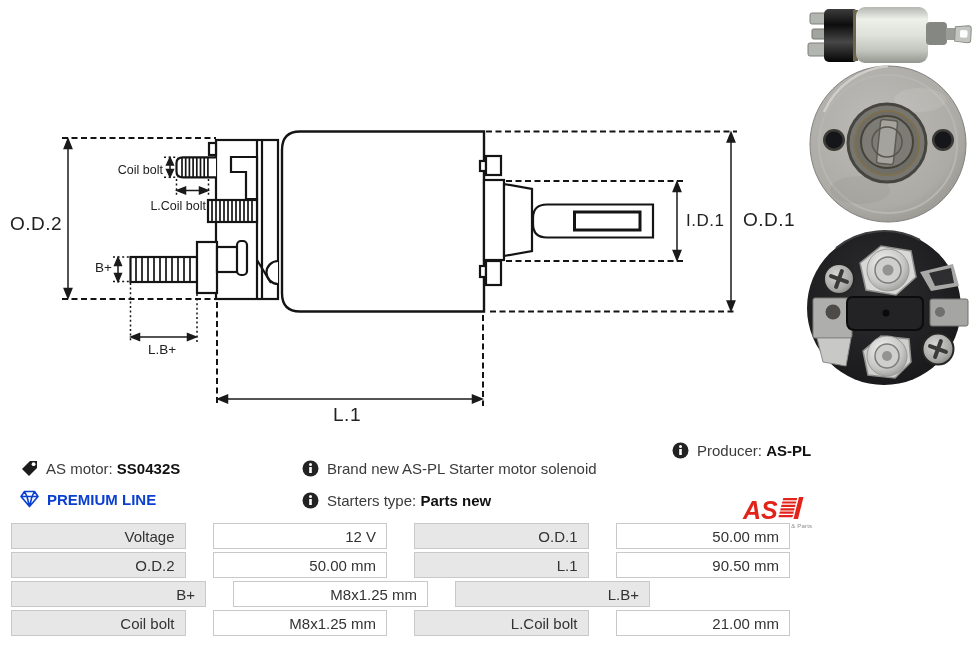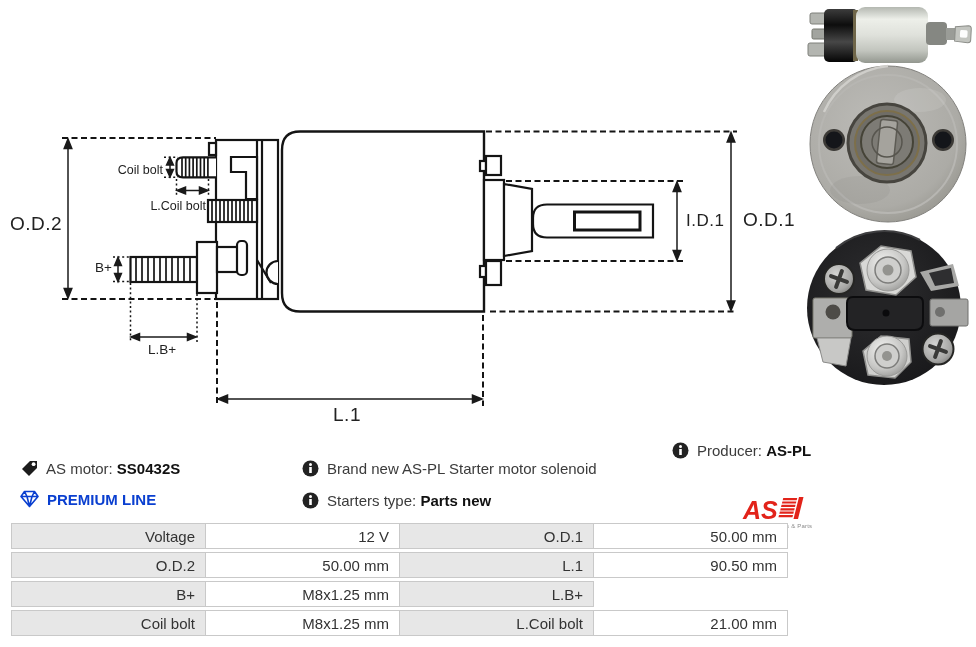--- a/index.html
+++ b/index.html
@@ -3,21 +3,21 @@
 <meta charset="utf-8">
 <style>
   html,body{margin:0;padding:0;background:#fff;}
   #page{position:relative;width:976px;height:647px;background:#fff;font-family:"Liberation Sans",sans-serif;overflow:hidden;}
   .abs{position:absolute;}
   .inforow{position:absolute;display:flex;align-items:center;font-size:15px;color:#3b3b3b;white-space:nowrap;}
   .inforow .ic{margin-right:8px;display:inline-flex;}
   .b{font-weight:bold;color:#111;text-align:center;}
   .premium{font-weight:bold;font-size:15px;}
   #spec-table{position:absolute;left:11px;top:523px;width:779px;}
-  .trow{display:flex;height:26px;margin-bottom:3px;}
+  .trow{display:flex;height:26px;margin-bottom:3px;gap:28px;}
   .cell{box-sizing:border-box;display:flex;align-items:center;justify-content:flex-end;padding-right:10px;font-size:15px;color:#333;border:1px solid #c9c9c9;}
   .cell.lab{background:#e7e7e7;width:195px;}
   .cell.val{background:#fff;width:195px;margin-left:-1px;text-align:center;}
   .cell.lab2{margin-left:-1px;}
   .logo-sub{position:absolute;font-size:6px;color:#8a8a8a;letter-spacing:.2px;}
 </style>
 </head>
 <body>
 
 <div id="page">

